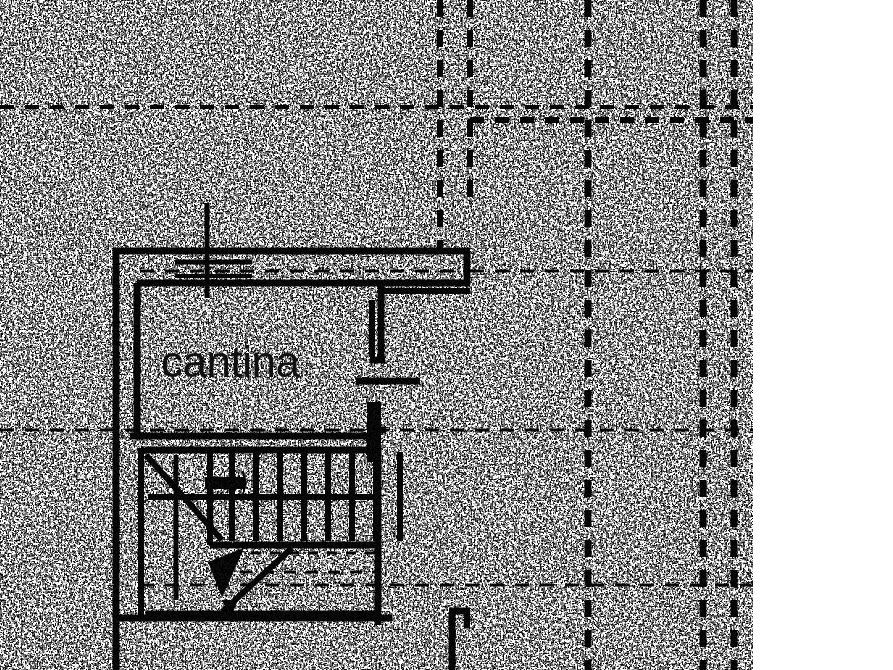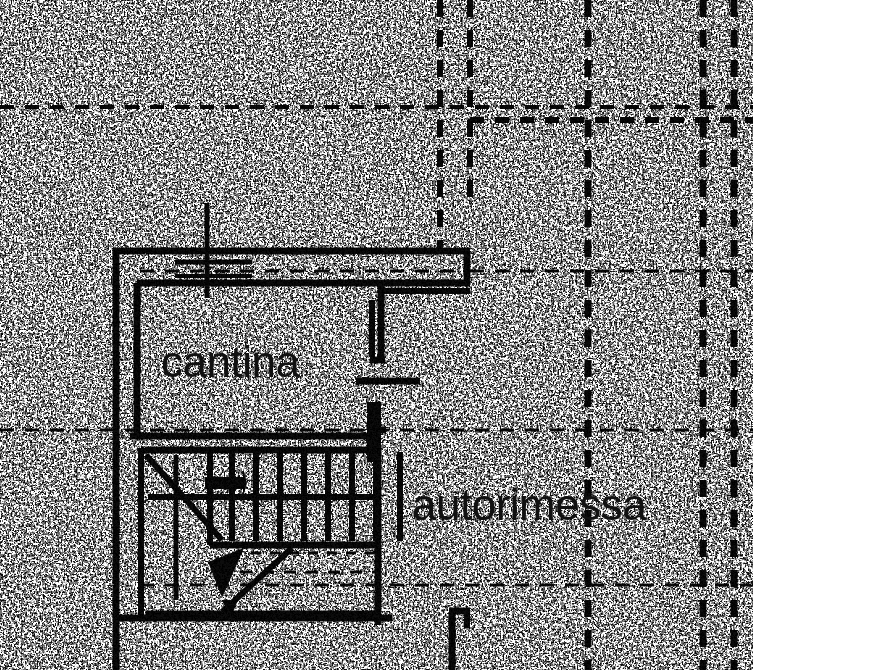--- a/index.html
+++ b/index.html
@@ -131,15 +131,14 @@
         <line x1="232" y1="553" x2="378" y2="553" stroke-width="3" stroke-dasharray="10 9"></line>
         <line x1="240" y1="572" x2="378" y2="572" stroke-width="3" stroke-dasharray="12 10"></line>
       </g>
 
     <rect x="0" y="0" width="893" height="670" filter="url(#speckle)" opacity="0.92"></rect>
     <rect x="0" y="0" width="893" height="670" filter="url(#speckle2)" opacity="0.55"></rect>
   </svg>
 
   <div class="room-label" id="label-cantina">cantina</div>
 
-  <div class="room-label" id="label-autorimessa">autorimessa</div>
 
 </div>
 
 </body></html>

